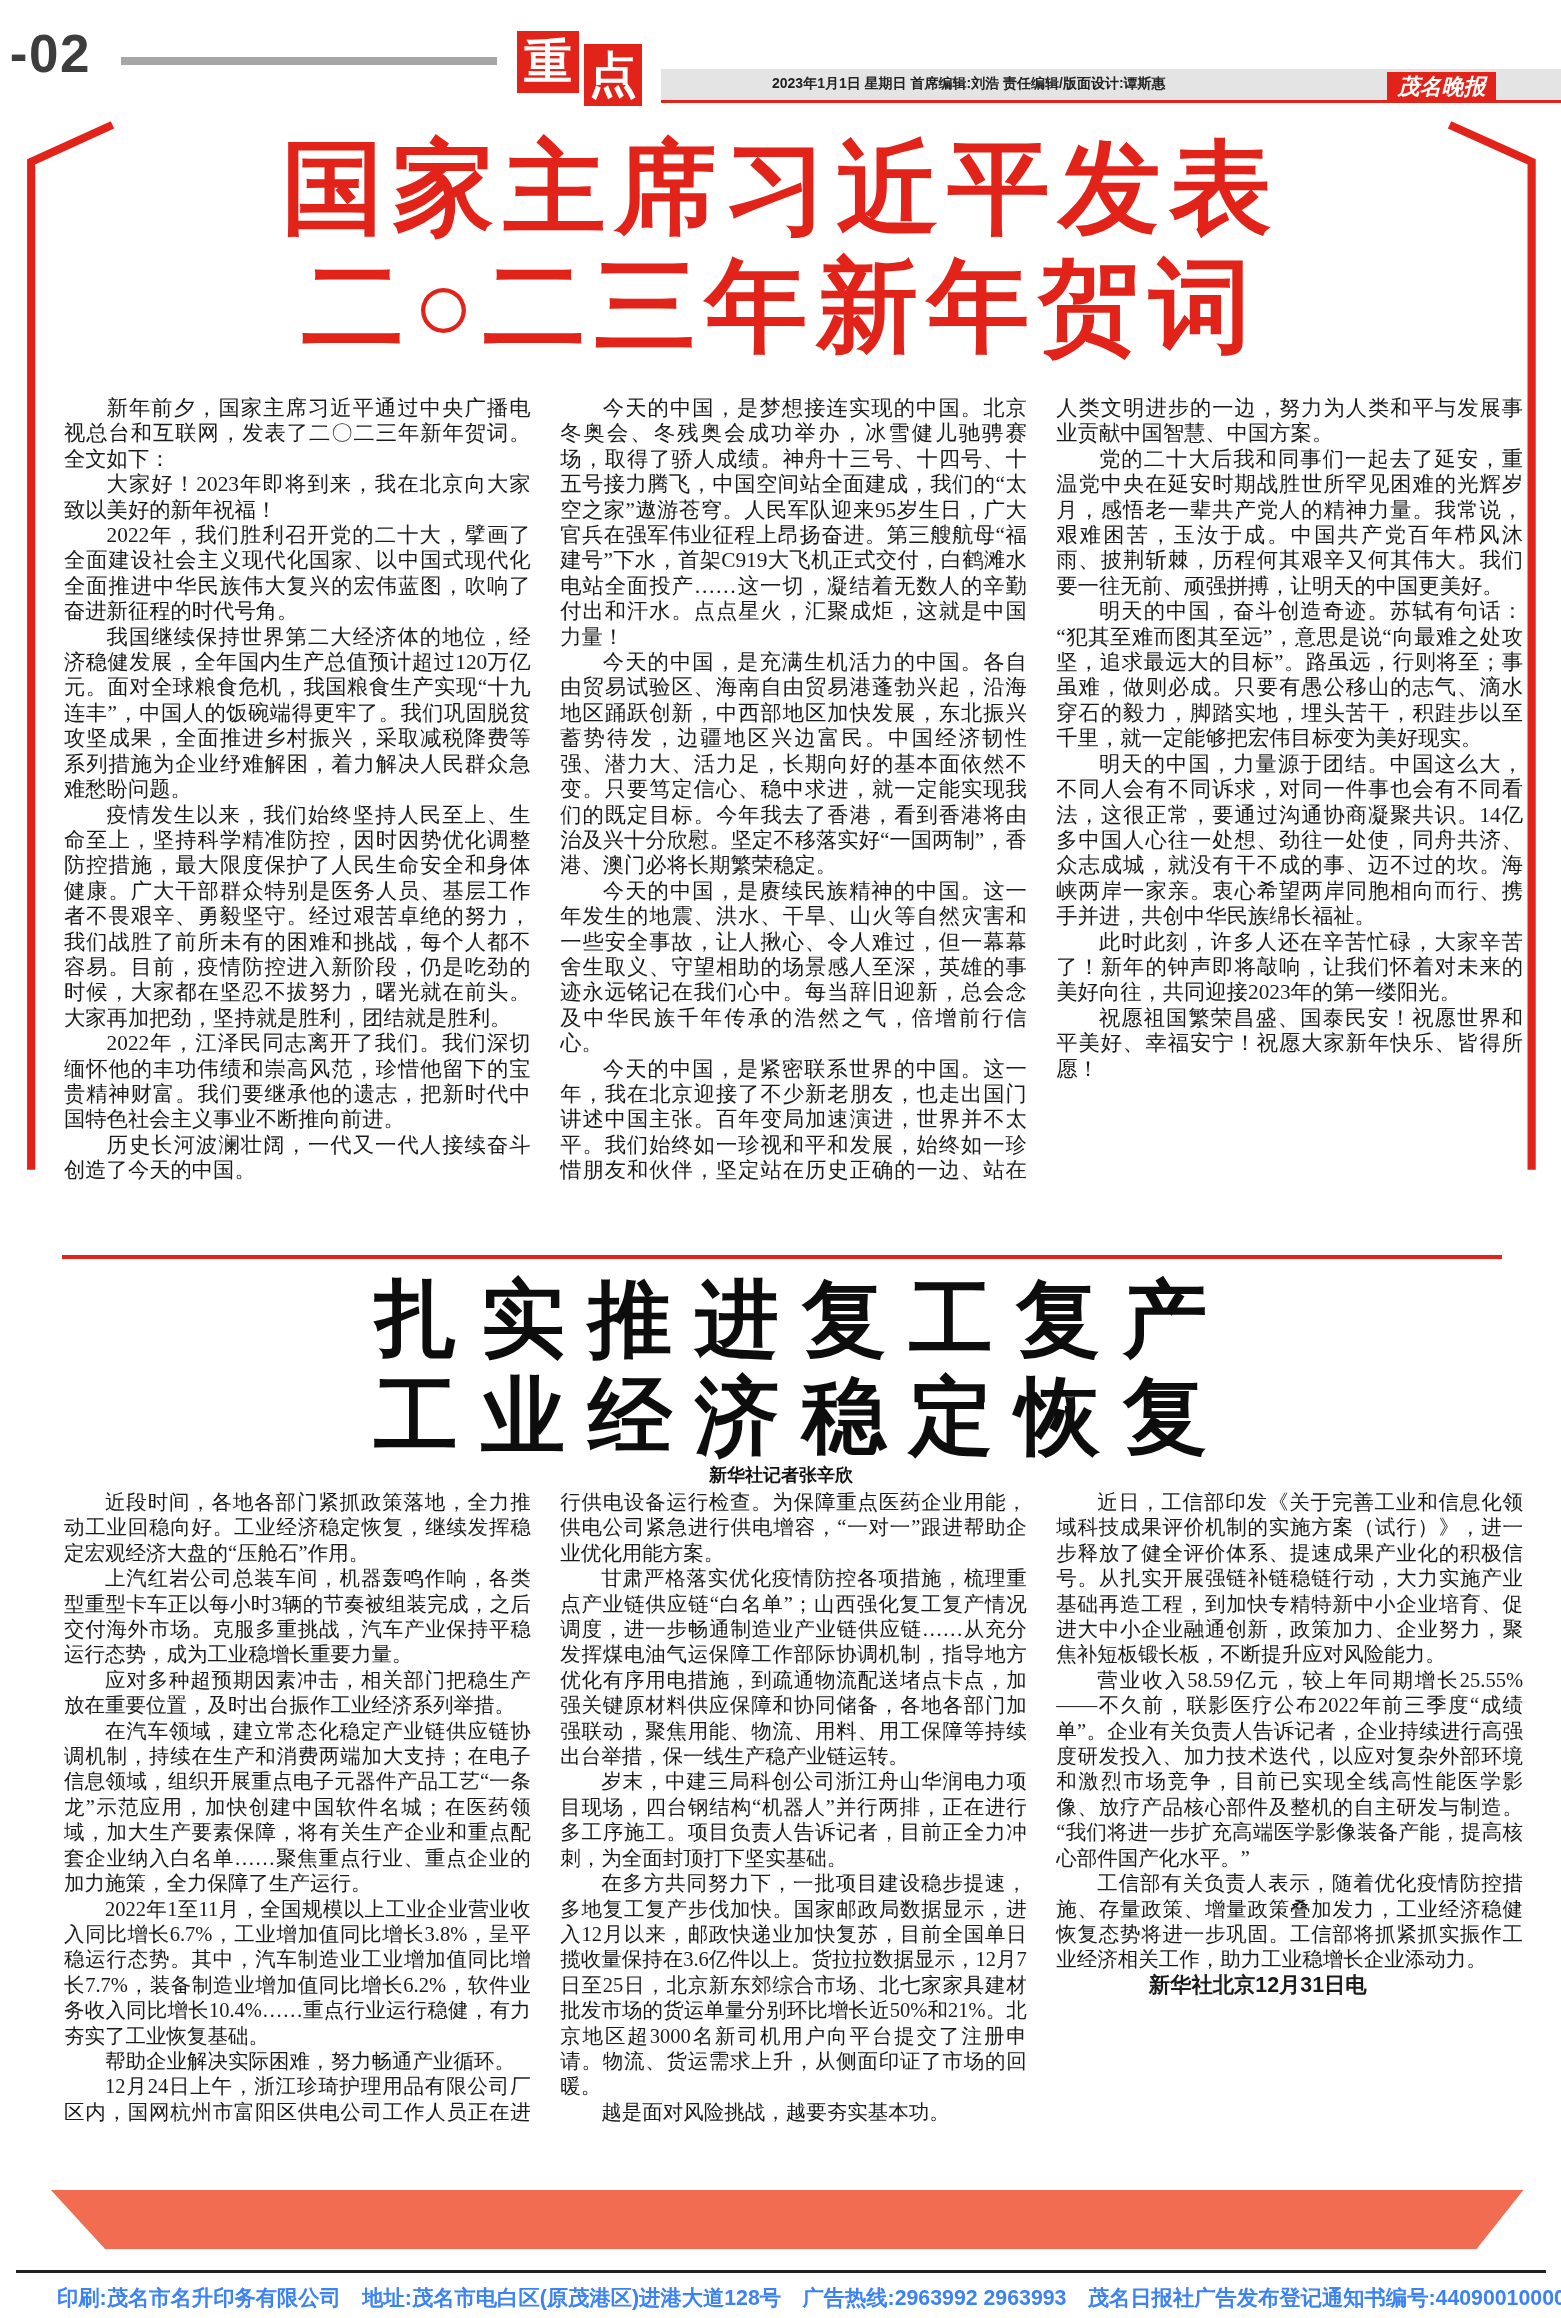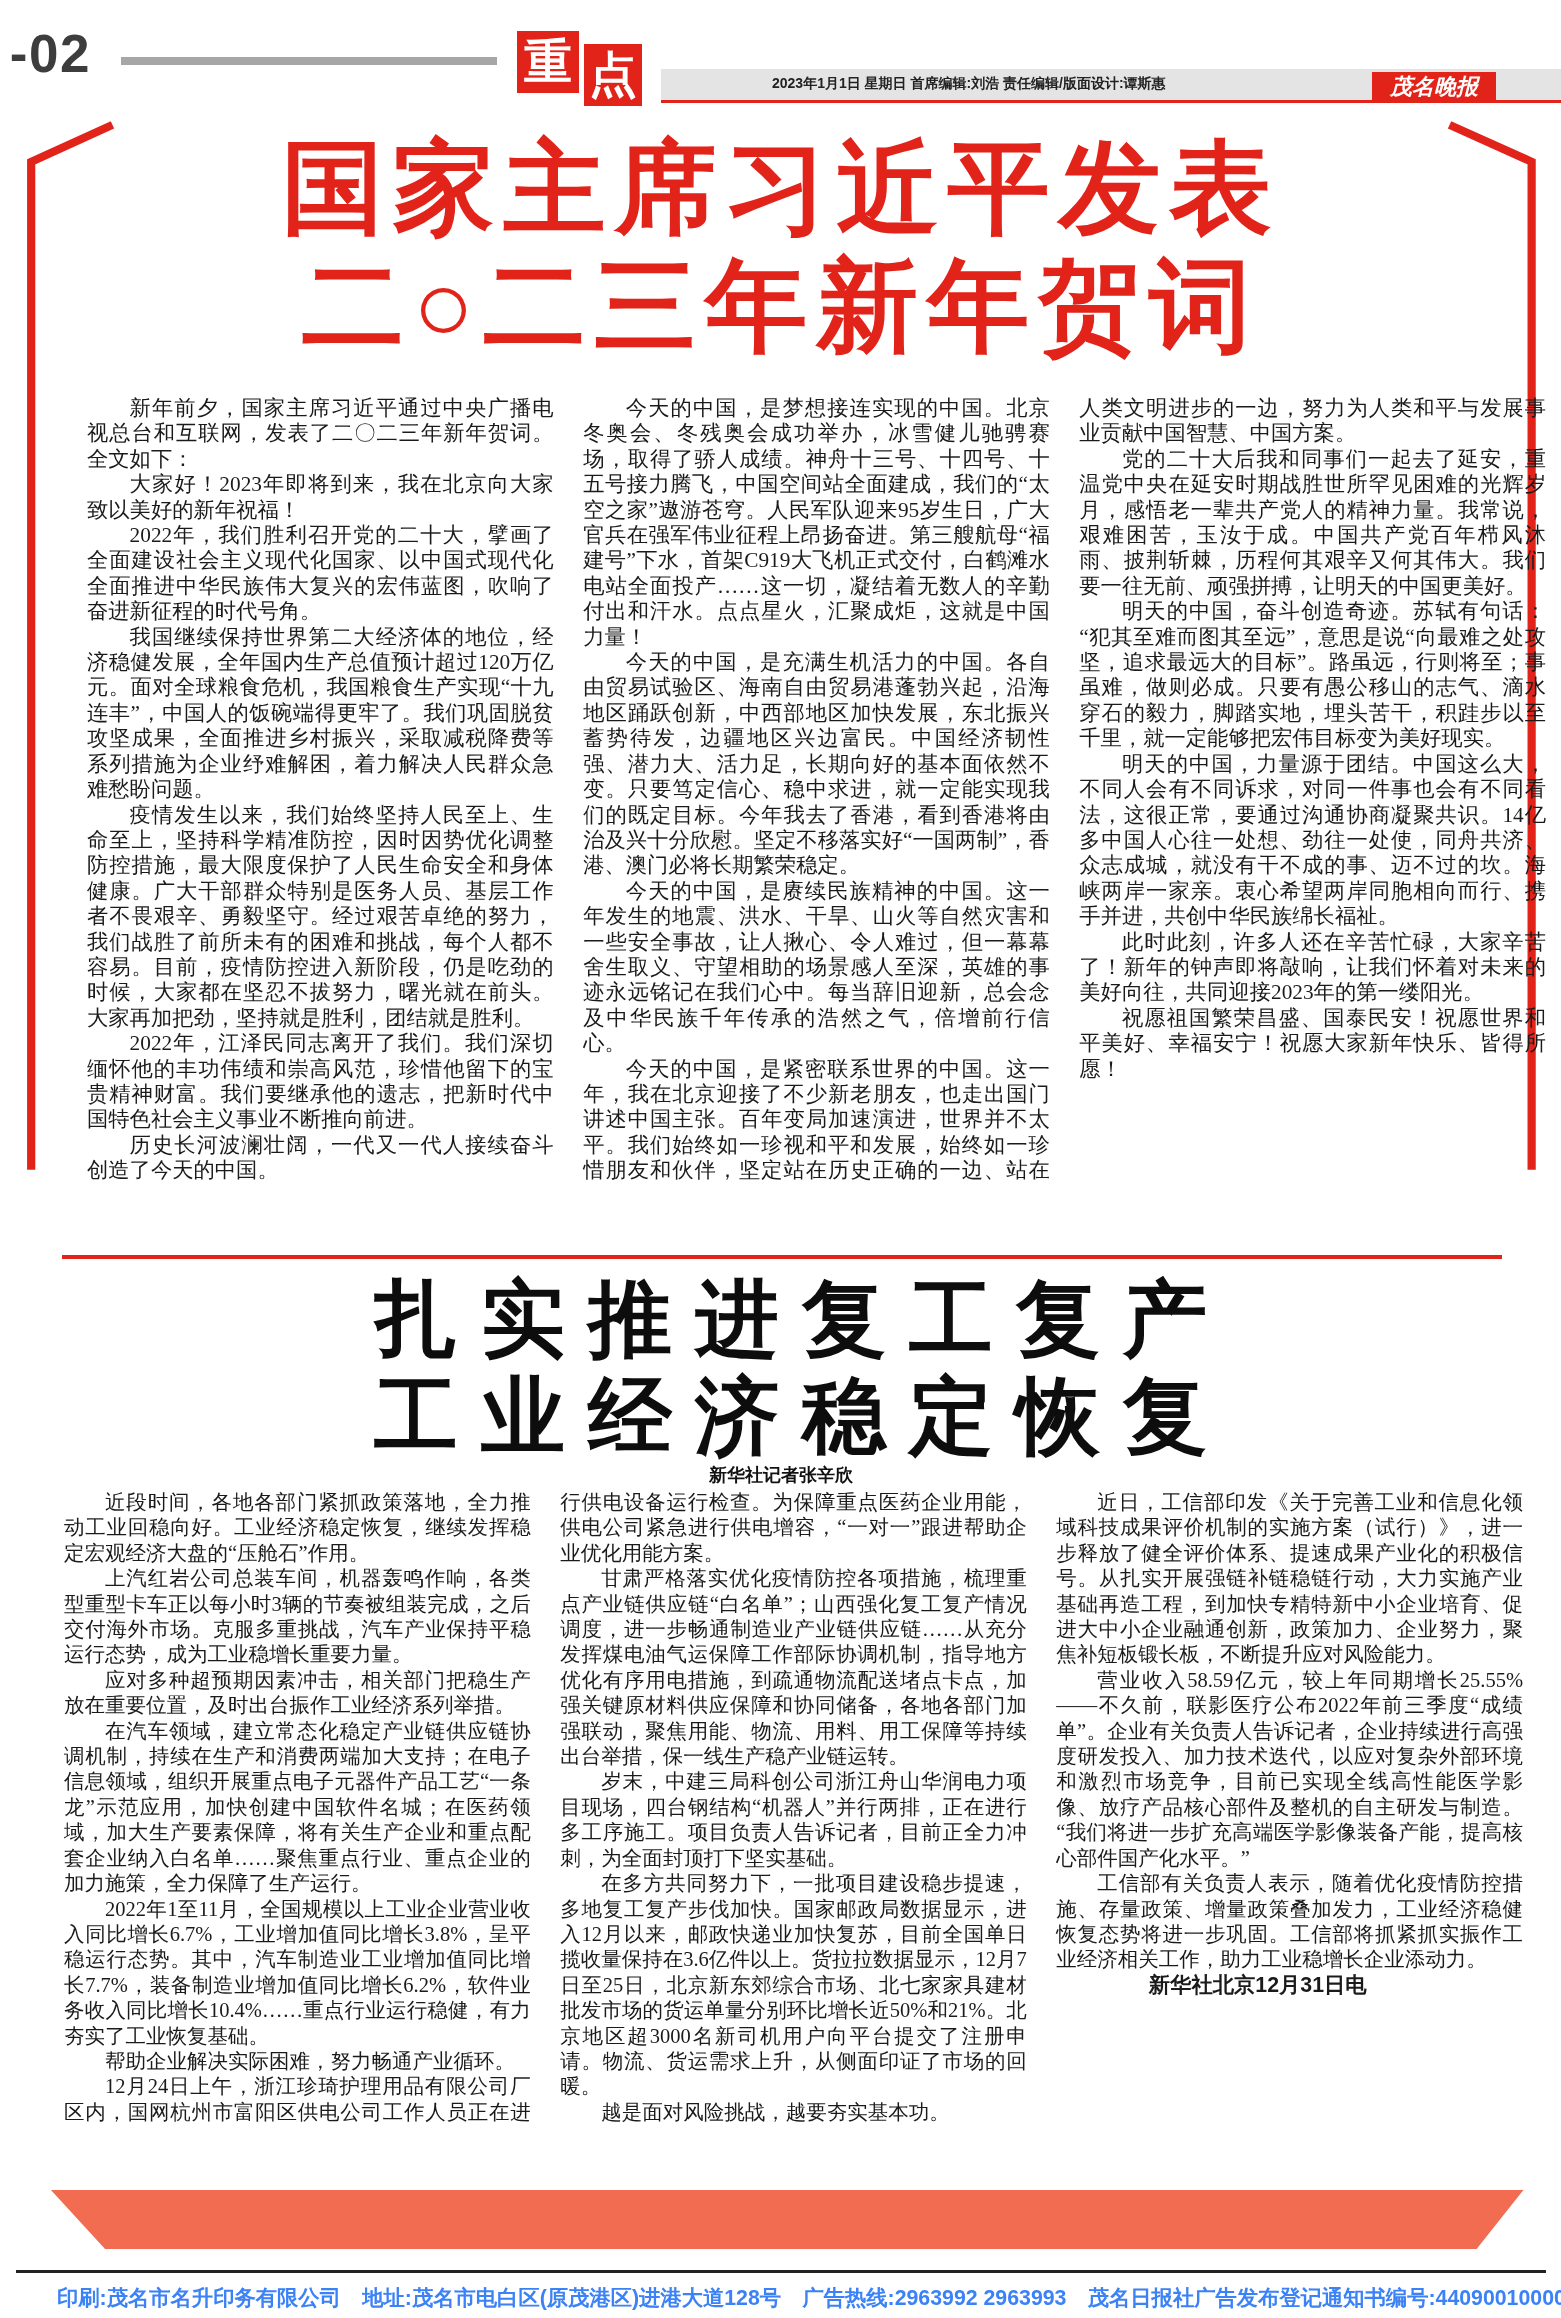--- a/index.html
+++ b/index.html
@@ -26,39 +26,39 @@
   .date-bar{
     position:absolute;left:661px;top:69px;width:901px;height:34px;
     background:#e4e4e4;border-bottom:3.3px solid #e2231a;box-sizing:border-box;
   }
   .date-text{
     position:absolute;left:111px;top:5.7px;
     font-family:"Liberation Sans","DejaVu Sans",sans-serif;
     font-size:14px;font-weight:bold;color:#222;white-space:nowrap;
   }
   .masthead{
-    position:absolute;right:66px;top:2.5px;width:124px;height:31px;
+    position:absolute;right:66px;top:2.5px;width:109px;height:31px;
     background:#e2231a;color:#fff;display:flex;align-items:center;justify-content:center;
     font-size:22px;font-weight:bold;font-style:italic;
     font-family:"Liberation Serif","DejaVu Serif",serif;white-space:nowrap;
   }
   
   .deco-svg{position:absolute;left:0;top:0;pointer-events:none;}
   
   .headline-1{
     position:absolute;left:0;top:130px;width:1562px;text-align:center;
     color:#e2231a;font-weight:900;font-size:102px;line-height:1.16;
     letter-spacing:9px;font-family:"Liberation Serif","DejaVu Serif",serif;
   }
   .article-body{
     position:absolute;left:64px;width:1459px;
     column-count:3;column-gap:29.5px;column-fill:auto;
     text-align:justify;overflow:hidden;
   }
-  .body-1{top:396px;height:814px;font-size:21.3px;line-height:25.4px;margin-left:23px;}
+  .body-1{top:396px;height:814px;font-size:21.3px;line-height:25.4px;}
   .article-body p{margin:0;text-indent:2em;}
   .article-body p.dateline{
     text-indent:0;text-align:center;padding-right:3em;font-weight:bold;
     font-family:"Liberation Sans","DejaVu Sans",sans-serif;font-size:21.3px;
   }
   
   .article-divider{position:absolute;left:62px;top:1255px;width:1440px;height:4.1px;background:#e2231a;}
   
   .headline-2{
     position:absolute;left:0;top:1271px;width:1562px;text-align:center;

